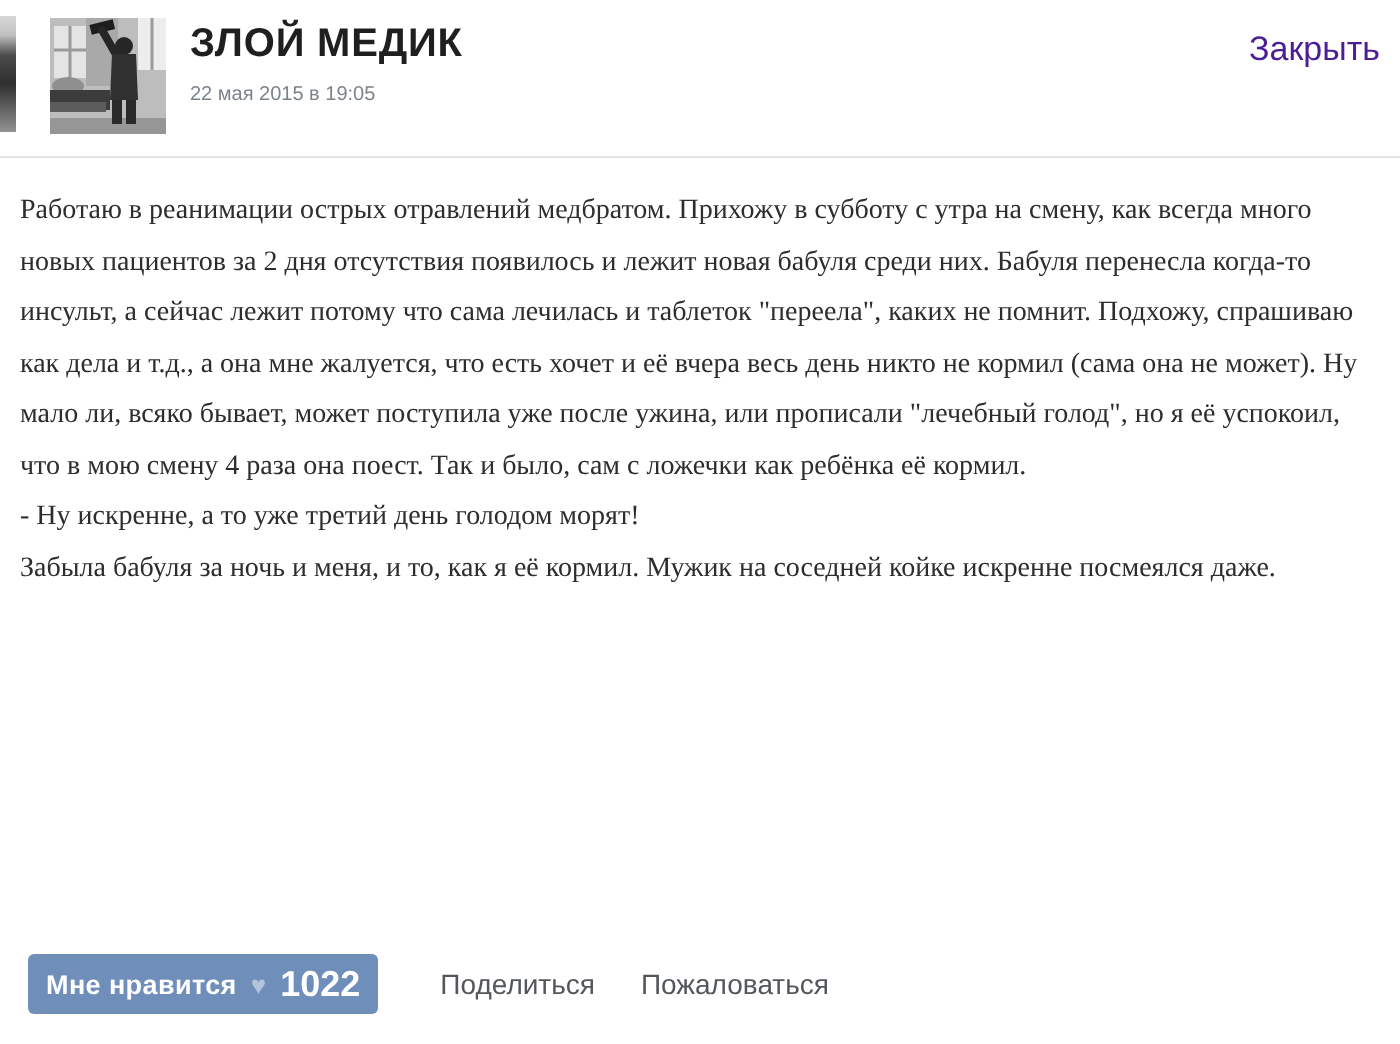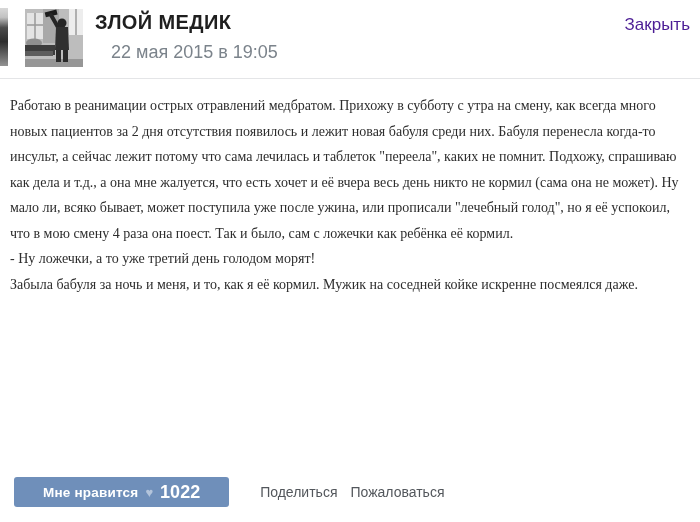--- a/index.html
+++ b/index.html
@@ -27,21 +27,21 @@
     overflow:hidden; cursor:pointer; background:#bdbdbd;
   }
   .avatar svg { display:block; }
   .community-name {
     position:absolute; left:95px; top:11px;
     font-size:20px; font-weight:bold; color:#1f1f1f;
     letter-spacing:.4px; cursor:pointer; white-space:nowrap;
   }
   .post-date {
     position:absolute; left:95px; top:42px;
-    font-size:18px; color:var(--date-gray,#7b838b); cursor:pointer; white-space:nowrap;margin-left:16px;
+    font-size:10px; color:var(--date-gray,#7b838b); cursor:pointer; white-space:nowrap;
   }
   .close-link {
     position:absolute; right:10px; top:15px;
     font-size:17px; color:#4c1d95; cursor:pointer; text-decoration:none; white-space:nowrap;
   }
 
   
   .post-text {
     position:absolute; left:0; right:0; top:79px;
     padding:14px 8px 0 10px;
@@ -51,35 +51,35 @@
   }
   .post-text p { margin:0; }
 
   
   .actions {
     position:absolute; left:14px; top:477px;
     display:flex; align-items:center;
   }
   .like-button {
     display:flex; align-items:center; gap:7px;
-    height:30px; padding:0 29px;
+    height:30px; padding:0 9px;
     background:var(--like-button-bg,#6f8fba);
     border:none; border-radius:3px;
     color:#ffffff; cursor:pointer;
     font-family:"Liberation Sans", sans-serif;
   }
   .like-button .label { font-size:13.5px; font-weight:bold; letter-spacing:.2px; }
   .like-button .heart { color:var(--heart,#b3c4db); font-size:13px; line-height:1; }
   .like-button .count { font-size:18px; font-weight:bold; }
   .action-link {
     font-size:14px; color:var(--link-gray,#53575c);
     text-decoration:none; cursor:pointer; white-space:nowrap;
   }
   .action-link.share  { margin-left:31px;text-align:right; }
-  .action-link.report { margin-left:13px; }
+  .action-link.report { margin-left:23px; }
 </style>
 </head>
 <body>
 
 <div class="header">
   <div class="edge-sliver"></div>
 
   <div class="avatar">
     <svg width="58" height="58" viewBox="0 0 58 58">
       <rect width="58" height="58" fill="#bdbdbd"></rect>
@@ -102,21 +102,21 @@
     </svg>
   </div>
 
   <div class="community-name">ЗЛОЙ МЕДИК</div>
   <div class="post-date">22 мая 2015 в 19:05</div>
   <a class="close-link">Закрыть</a>
 </div>
 
 <div class="post-text">
   <p>Работаю в реанимации острых отравлений медбратом. Прихожу в субботу с утра на смену, как всегда много новых пациентов за 2 дня отсутствия появилось и лежит новая бабуля среди них. Бабуля перенесла когда-то инсульт, а сейчас лежит потому что сама лечилась и таблеток "переела", каких не помнит. Подхожу, спрашиваю как дела и т.д., а она мне жалуется, что есть хочет и её вчера весь день никто не кормил (сама она не может). Ну мало ли, всяко бывает, может поступила уже после ужина, или прописали "лечебный голод", но я её успокоил, что в мою смену 4 раза она поест. Так и было, сам с ложечки как ребёнка её кормил.</p>
-  <p>- Ну ложечки, а то уже третий день голодом морят!</p>
+  <p>- Ну искренне, а то уже третий день голодом морят!</p>
   <p>Забыла бабуля за ночь и меня, и то, как я её кормил. Мужик на соседней койке искренне посмеялся даже.</p>
 </div>
 
 <div class="actions">
   <button class="like-button">
     <span class="label">Мне нравится</span>
     <span class="heart">♥</span>
     <span class="count">1022</span>
   </button>
   <a class="action-link share">Поделиться</a>

